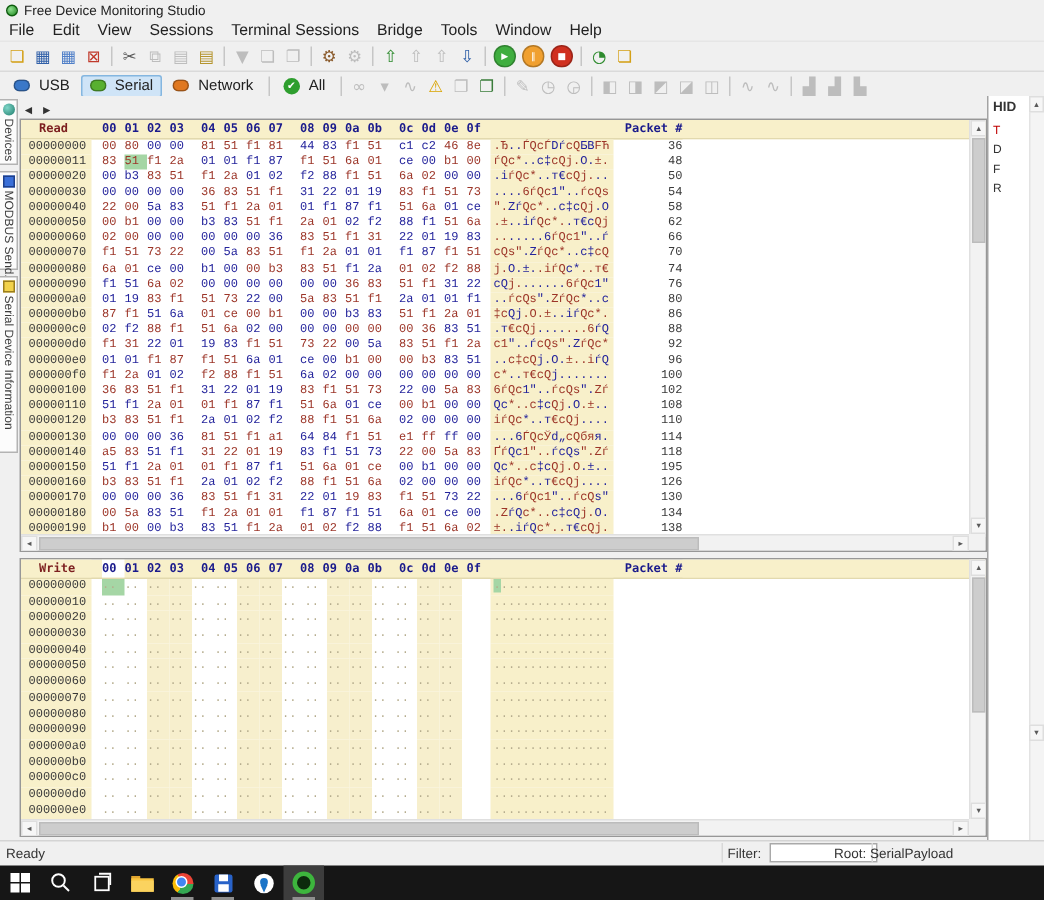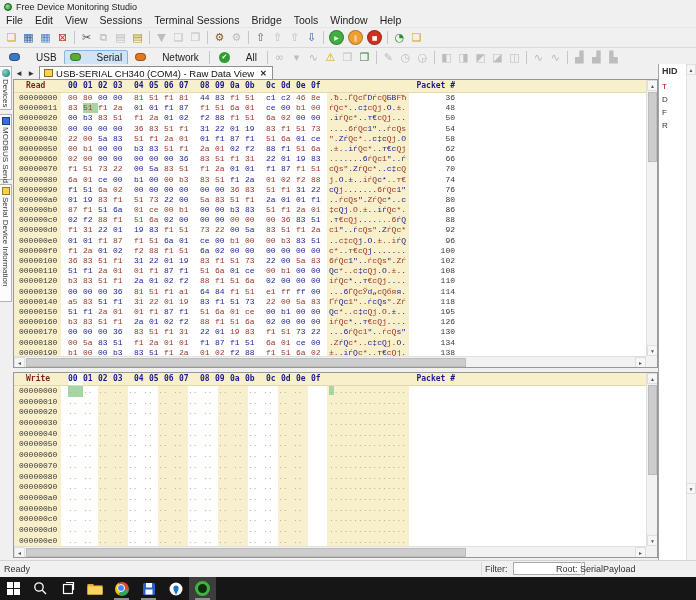--- a/index.html
+++ b/index.html
@@ -12,21 +12,21 @@
   #menubar{height:14px;display:flex;align-items:center;background:#f0f0f0}
   .mitem{font-size:10.5px;color:#222;padding:0 6px}
   #toolbar1,#toolbar2{display:flex;align-items:center;background:#f0f0f0;padding-left:3px}
   #toolbar1{height:19px;border-top:1px solid #e6e6e6;border-bottom:1px solid #dadada}
   #toolbar2{height:18px;border-bottom:1px solid #d5d5d5}
   .tsep{width:1px;height:13px;background:#c6c6c6;margin:0 3px;display:inline-block}
   .tico{width:17px;height:15px;display:flex;align-items:center;justify-content:center;
         font-size:11px;line-height:15px;font-family:"DejaVu Sans",sans-serif;color:#555}
   .tico.dis{color:#bdbdbd !important}
   .tico.circ{width:13px;height:13px;border-radius:50%;color:#fff;font-size:6px;margin:0 2px;border:1px solid rgba(0,0,0,.25)}
-  .fbtn{display:flex;align-items:center;gap:16px;padding:1px 5px;margin-right:1px;border:1px solid transparent;border-radius:2px;font-size:10px;color:#222}
+  .fbtn{display:flex;align-items:center;gap:6px;padding:1px 5px;margin-right:1px;border:1px solid transparent;border-radius:2px;font-size:10px;color:#222}
   .fbtn.selected{background:#cfe4f7;border-color:#84b6e0}
   .blob{width:11px;height:8px;border-radius:4px;border:1px solid rgba(0,0,0,.3);box-sizing:border-box}
   .allic{width:11px;height:11px;border-radius:50%;background:#2e9e2e;color:#fff;font-size:7px;display:flex;align-items:center;justify-content:center}
   
   #main{position:absolute;top:64px;left:0;width:696px;height:496px}
   #sidestrip{position:absolute;left:0;top:0;width:13px;height:496px;background:#f0f0f0}
   .vtab{position:absolute;left:0;width:12px;background:#fcfcfc;border:1px solid #b3b3b3;border-left:none;
         box-sizing:border-box;display:flex;flex-direction:column;align-items:center;padding-top:2px;gap:2px}
   .vtab .ic{width:8px;height:8px;flex:none}
   .ic-dev{border-radius:50%;background:radial-gradient(circle at 35% 35%,#7fd6c8,#1d7a6a)}
@@ -200,25 +200,20 @@
       </div>
       <div class="vtab" style="top: 120px; height: 118px;">
         <span class="ic ic-ser"></span>
         <span class="lbl">Serial Device Information</span>
       </div>
     </div>
 
   <div id="docarea">
     <div id="tabbar">
       <span class="navarrows"><span>◄</span> <span>►</span></span>
-      <div id="doctab">
-        <span class="monitor-ic"></span>
-        <span>USB-SERIAL CH340 (COM4) - Raw Data View</span>
-        <span class="tabclose">✕</span>
-      </div>
     </div>
 
     <div id="readpanel" class="panel">
       <div class="hexhead" id="readhead">
           <span class="addr hlabel">Read</span>
           <span class="hex"><span class="b hb">00</span><span class="b hb">01</span><span class="b hb">02</span><span class="b hb g4">03</span><span class="b hb">04</span><span class="b hb">05</span><span class="b hb">06</span><span class="b hb g4">07</span><span class="b hb">08</span><span class="b hb">09</span><span class="b hb">0a</span><span class="b hb g4">0b</span><span class="b hb">0c</span><span class="b hb">0d</span><span class="b hb">0e</span><span class="b hb">0f</span></span>
           <span class="asc"></span>
           <span class="pkt phead">Packet #</span>
           <span class="fill"></span>
         </div>

